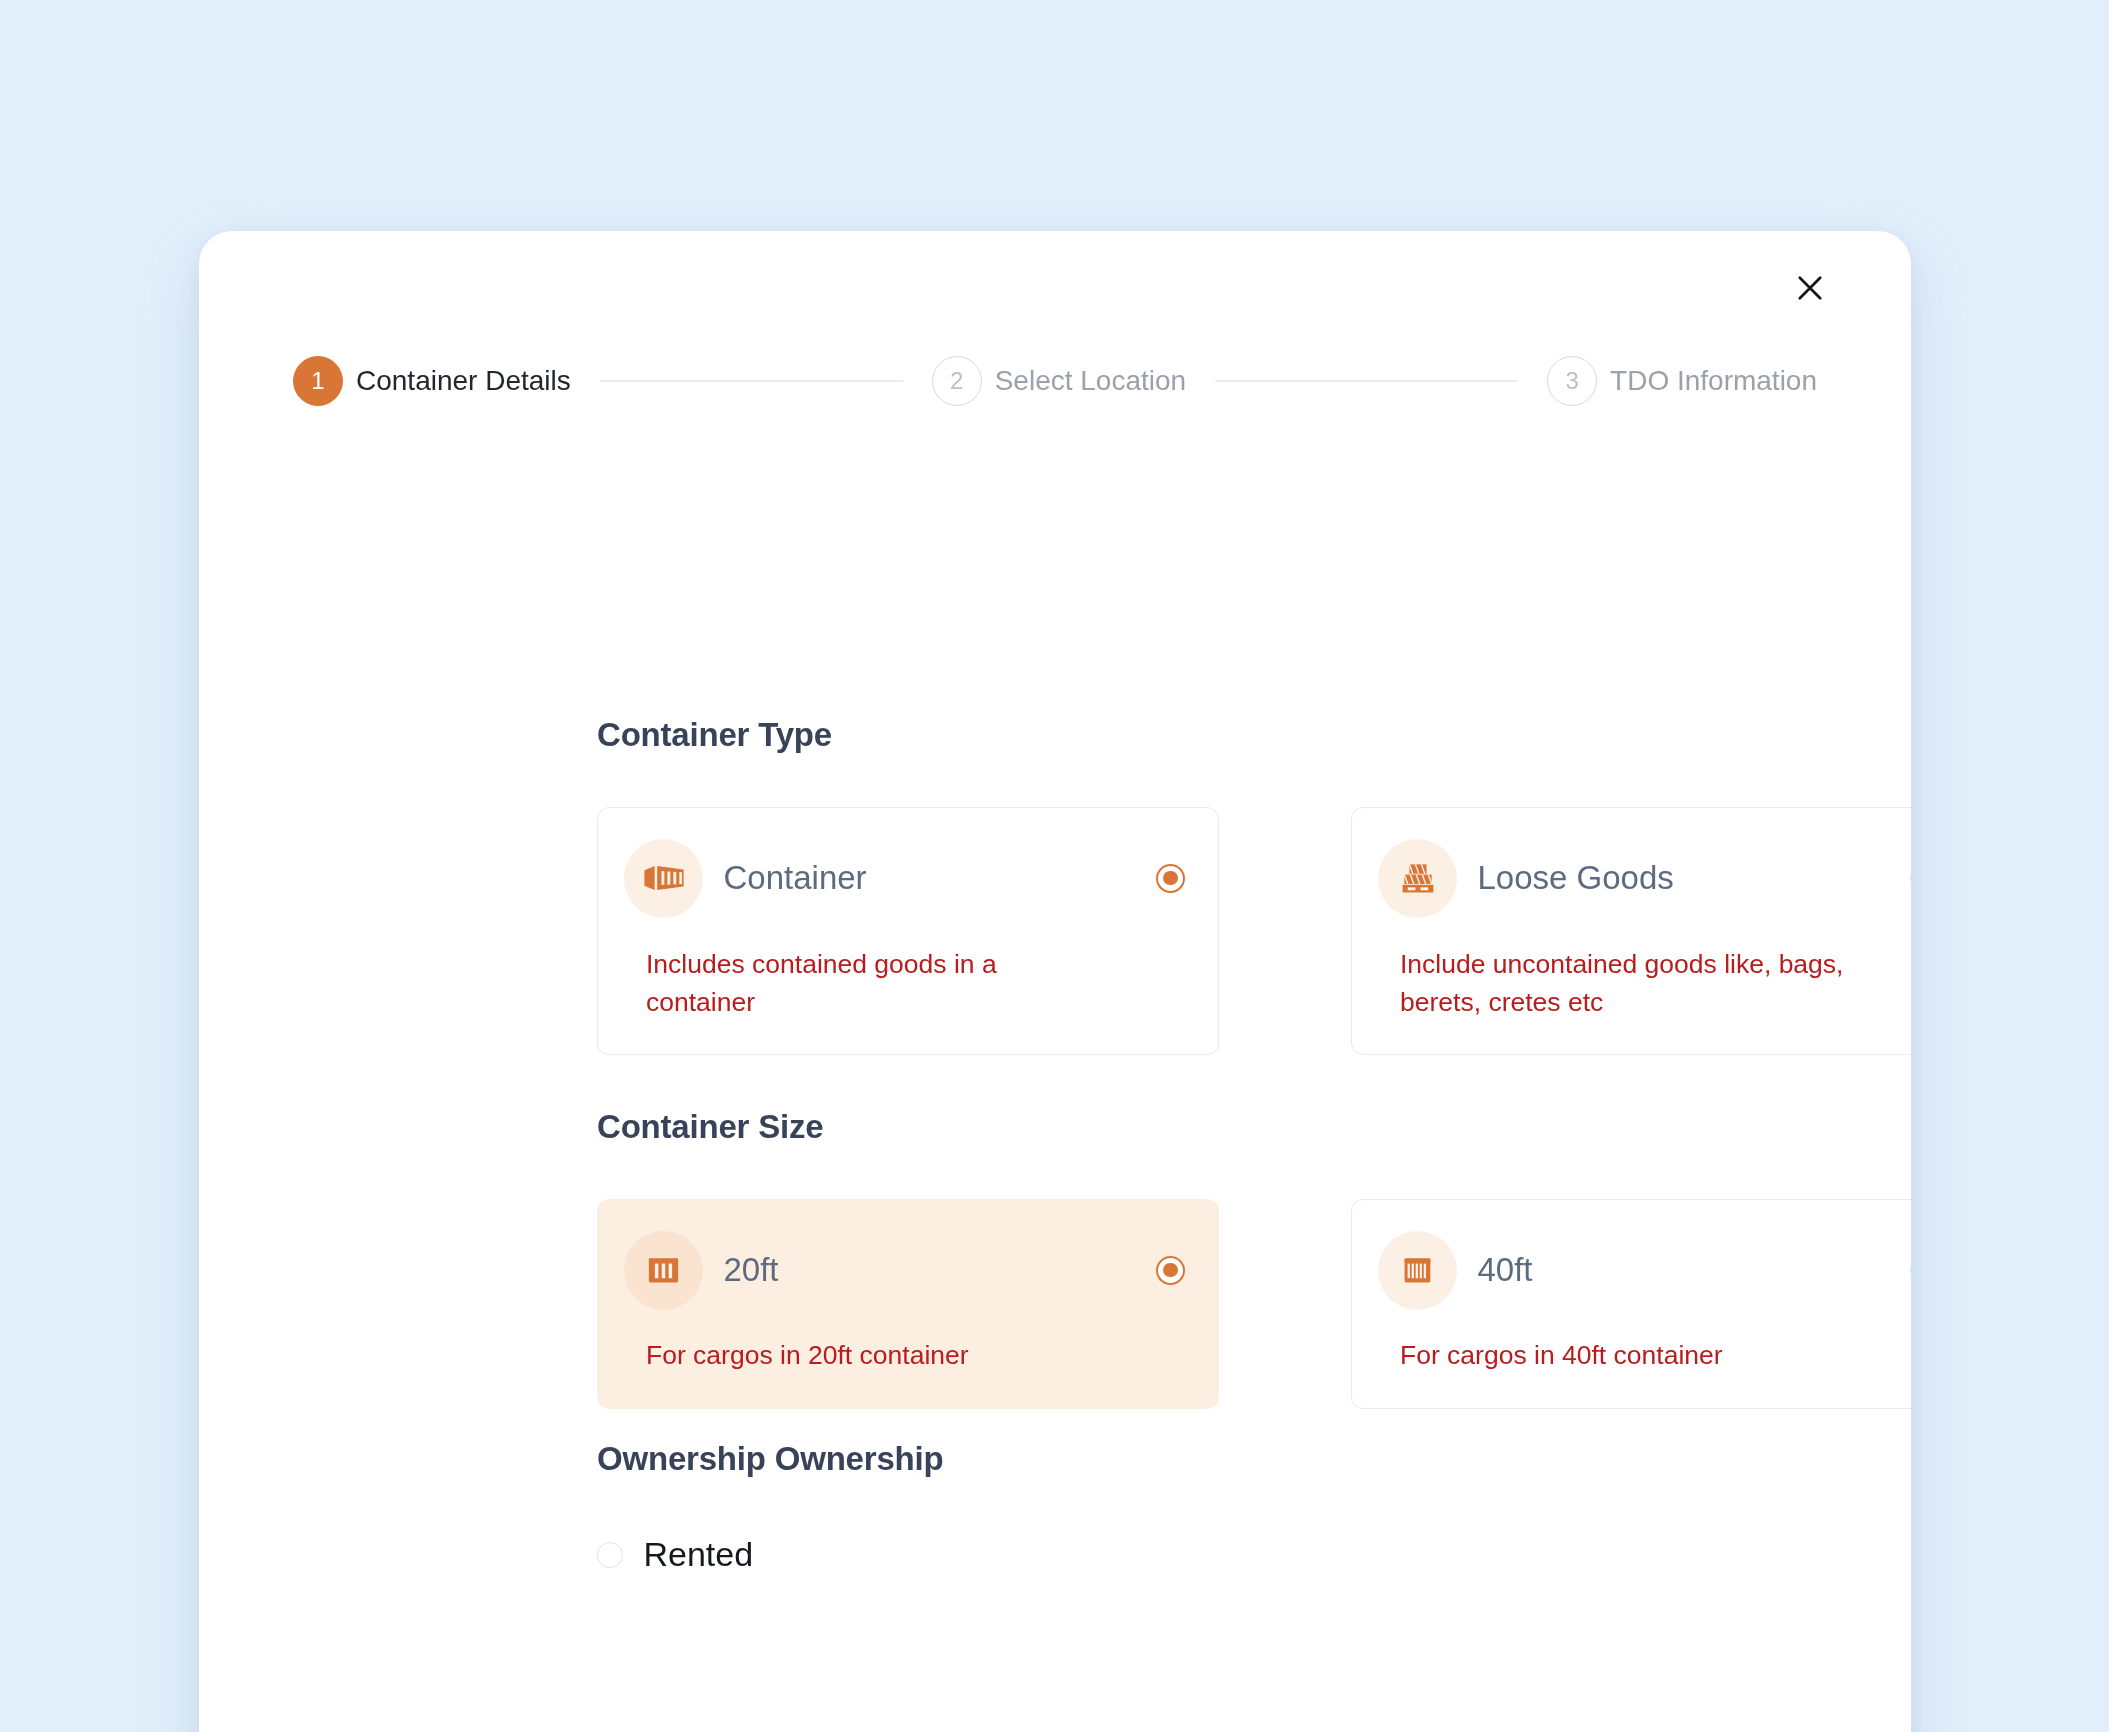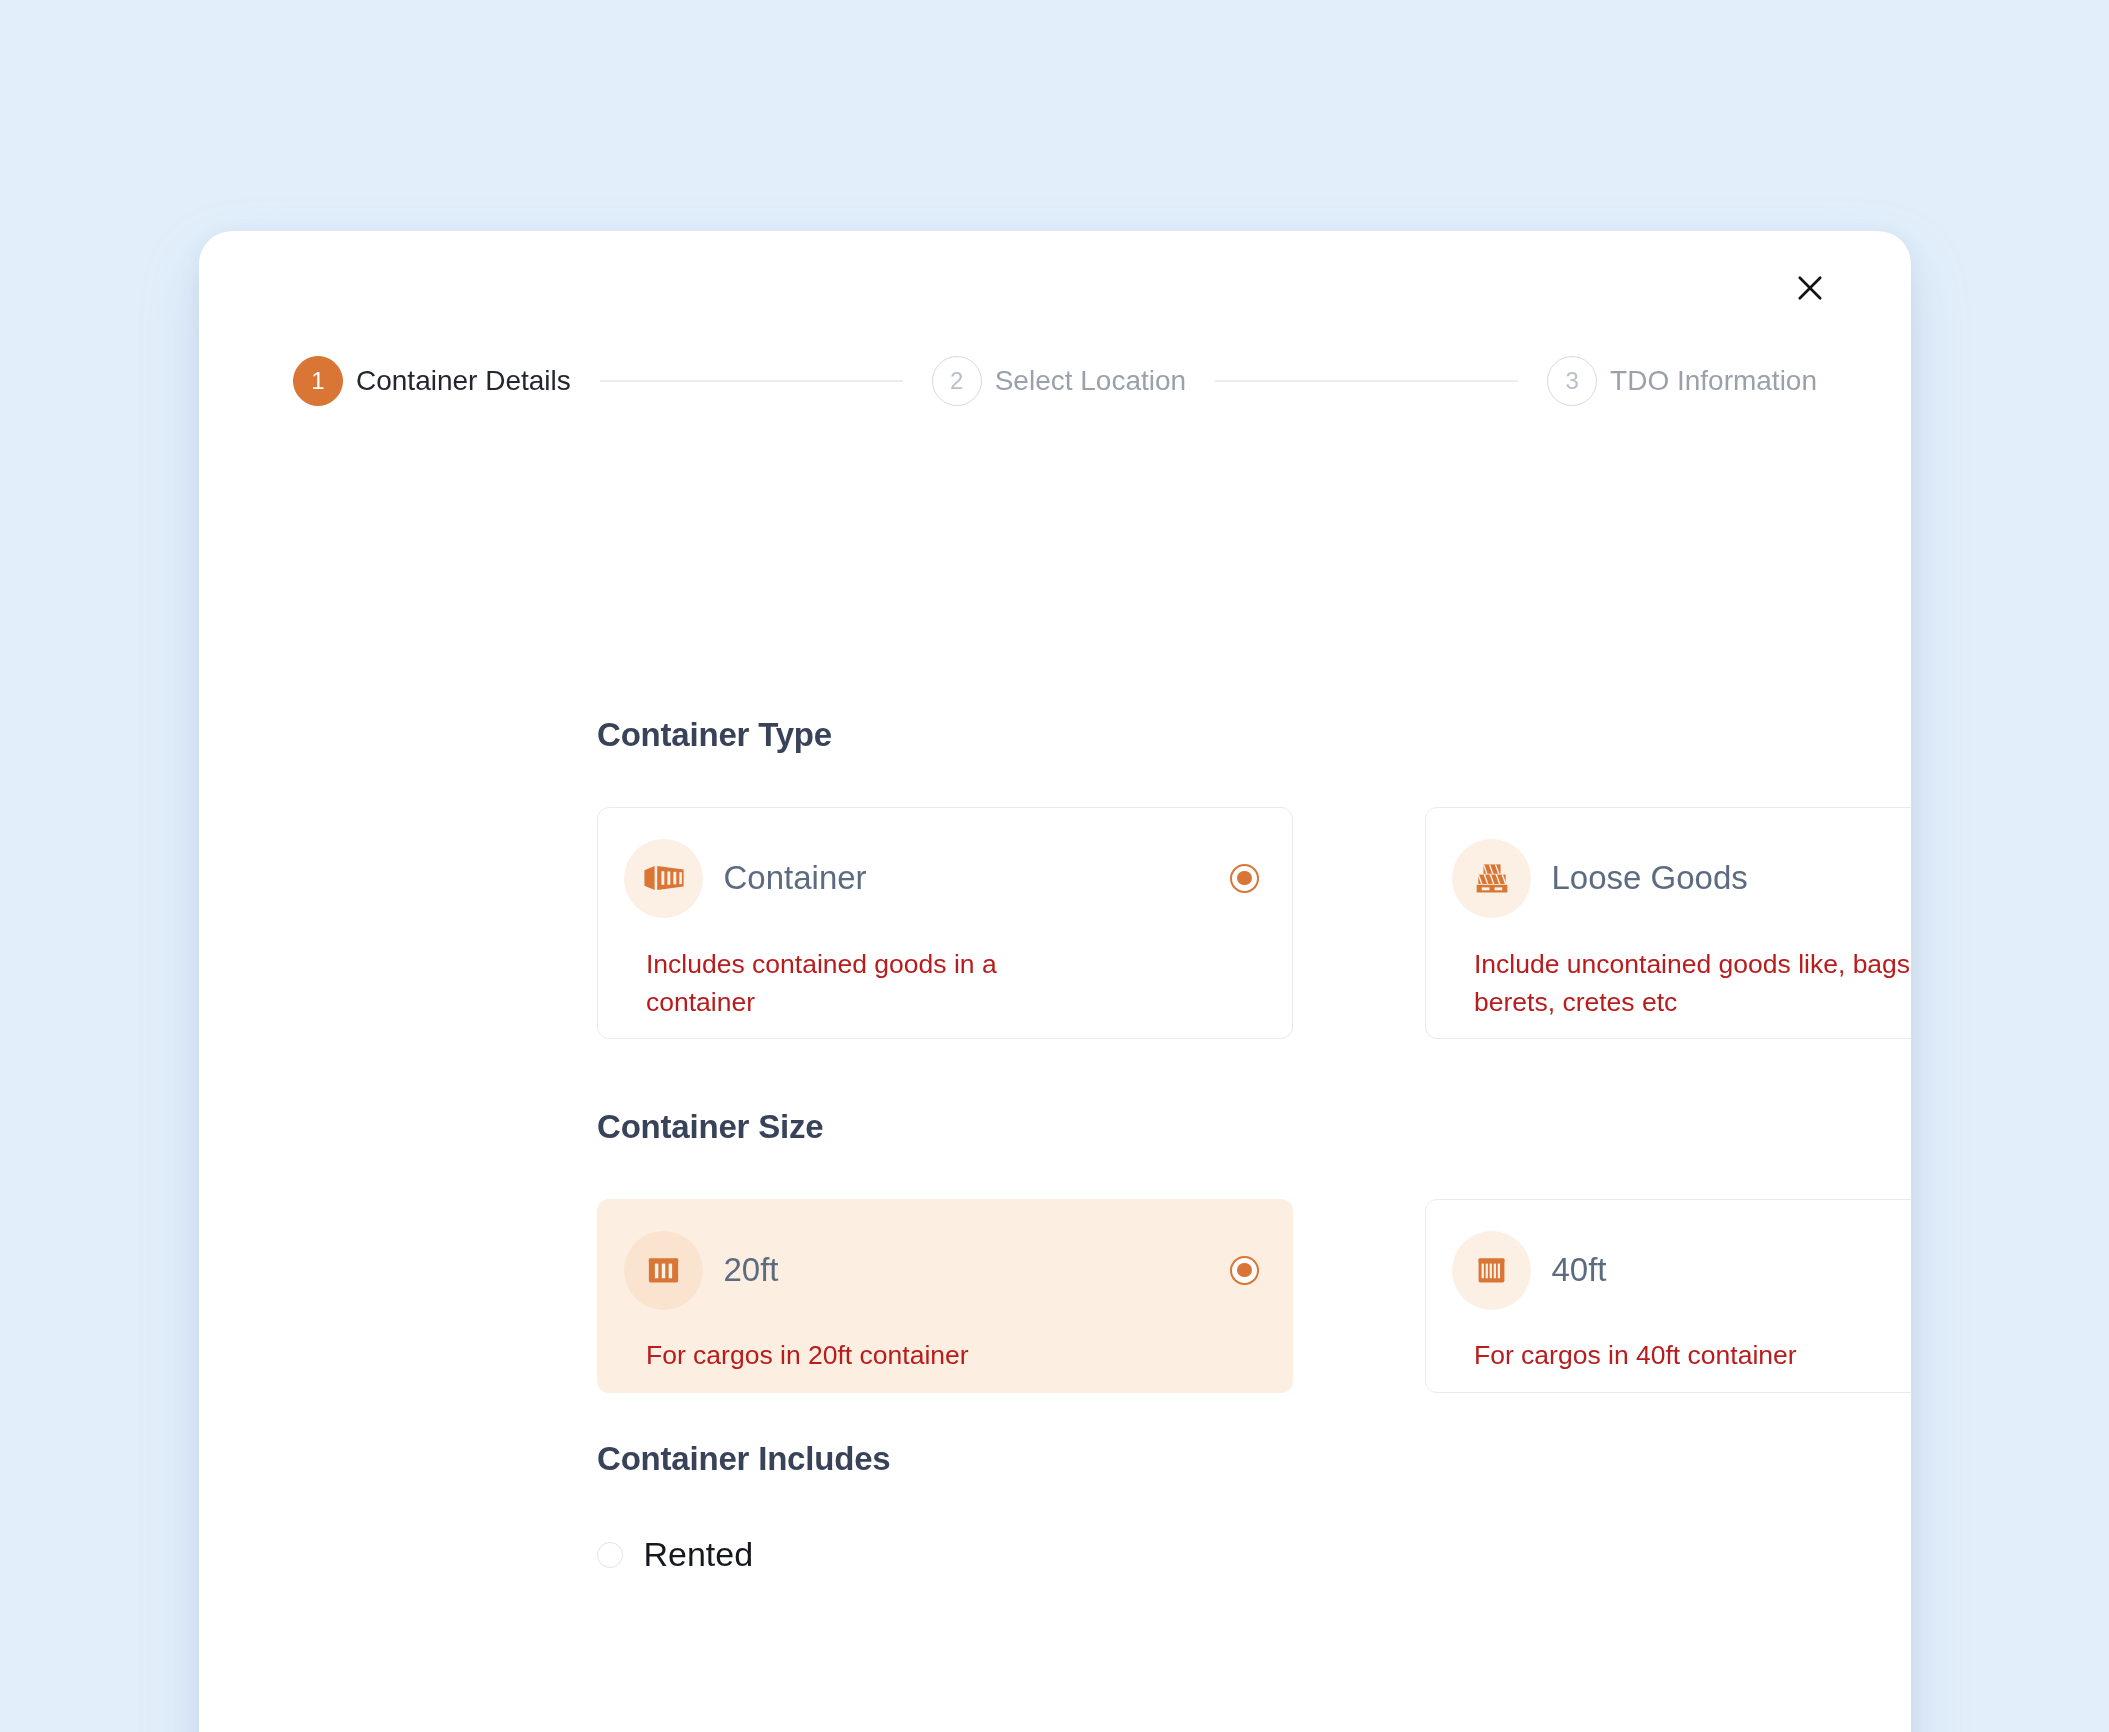--- a/index.html
+++ b/index.html
@@ -114,23 +114,23 @@
     color: #384258;
     letter-spacing: -0.2px;
   }
 
   .card-row {
     display: flex;
     gap: 132px;
   }
 
   .option-card {
-    width: 696px;
+    width: 622px;
     border-radius: 12px;
-    padding: 29px 33px 17px 26px;
+    padding: 29px 33px 33px 26px;
     cursor: pointer;
     position: relative;
   }
   .option-card.unselected {
     background: #ffffff;
     border: 1.3px solid #e8eaed;
   }
   .option-card.selected {
     background: #fceee1;
     border: 1.3px solid transparent;
@@ -364,21 +364,21 @@
               <div class="card-title">40ft</div>
               <div class="radio off"></div>
             </div>
             <div class="card-desc">For cargos in 40ft container</div>
           </div>
 
         </div>
       </div>
 
       <div class="block-ownership">
-        <div class="section-title">Container Includes</div>
+        <div class="section-title">Ownership Ownership</div>
 
         <div class="ownership-row">
 
           <div class="own-col">
             <div class="own-head">
               <div class="own-radio off"></div>
               <div class="own-label">Rented</div>
             </div>
           </div>
 

